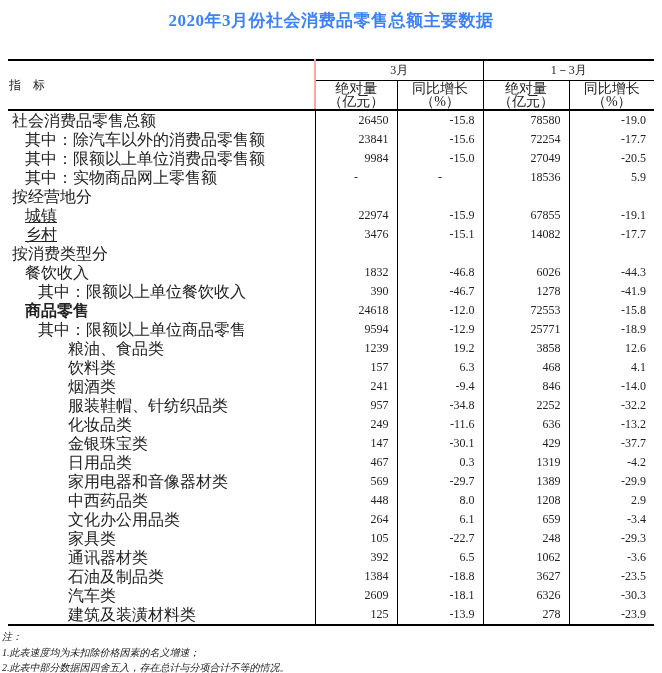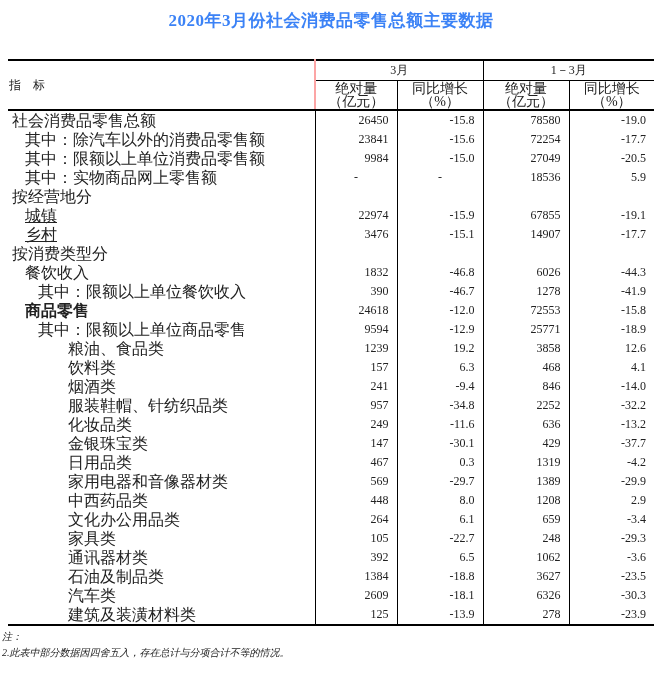--- a/index.html
+++ b/index.html
@@ -173,21 +173,21 @@
           <td class="label" style="padding-left: 17px; text-decoration: underline;">城镇</td>
           <td class="val">22974</td>
           <td class="val">-15.9</td>
           <td class="val">67855</td>
           <td class="val">-19.1</td>
         </tr>
         <tr>
           <td class="label" style="padding-left: 17px; text-decoration: underline;">乡村</td>
           <td class="val">3476</td>
           <td class="val">-15.1</td>
-          <td class="val">14907</td>
+          <td class="val">14082</td>
           <td class="val">-17.7</td>
         </tr>
         <tr>
           <td class="label" style="padding-left: 4px;">按消费类型分</td>
           <td class="val"></td>
           <td class="val"></td>
           <td class="val"></td>
           <td class="val"></td>
         </tr>
         <tr>
@@ -321,16 +321,17 @@
           <td class="val">125</td>
           <td class="val">-13.9</td>
           <td class="val">278</td>
           <td class="val">-23.9</td>
         </tr>
       </tbody>
   </table>
 
   <div class="notes">
     <div>注：</div>
+    <div>1.此表速度均为未扣除价格因素的名义增速；</div>
     <div>2.此表中部分数据因四舍五入，存在总计与分项合计不等的情况。</div>
   </div>
 
 </div>
 
 </body></html>

